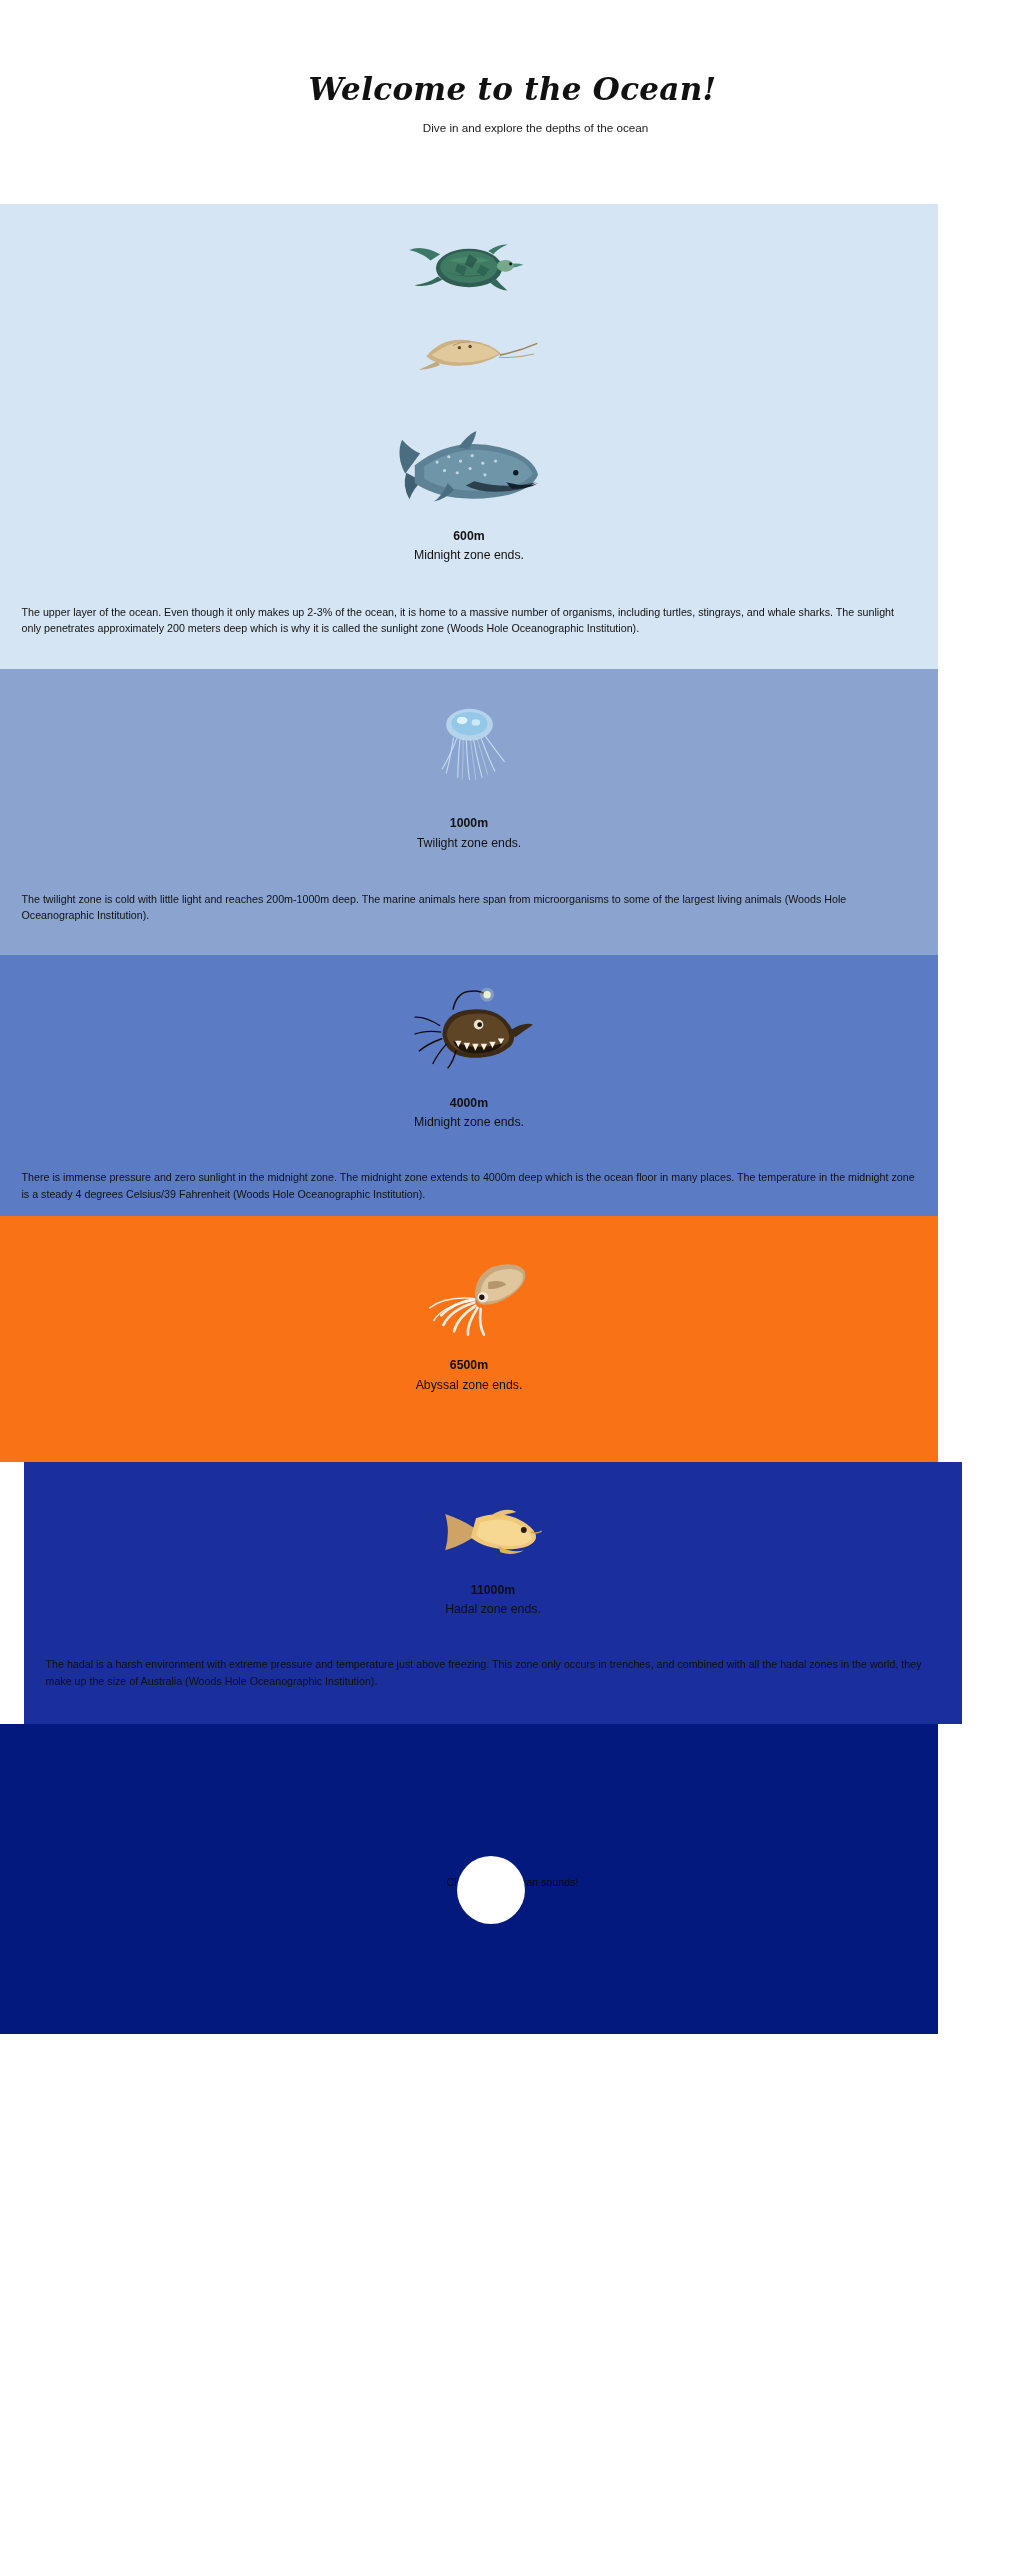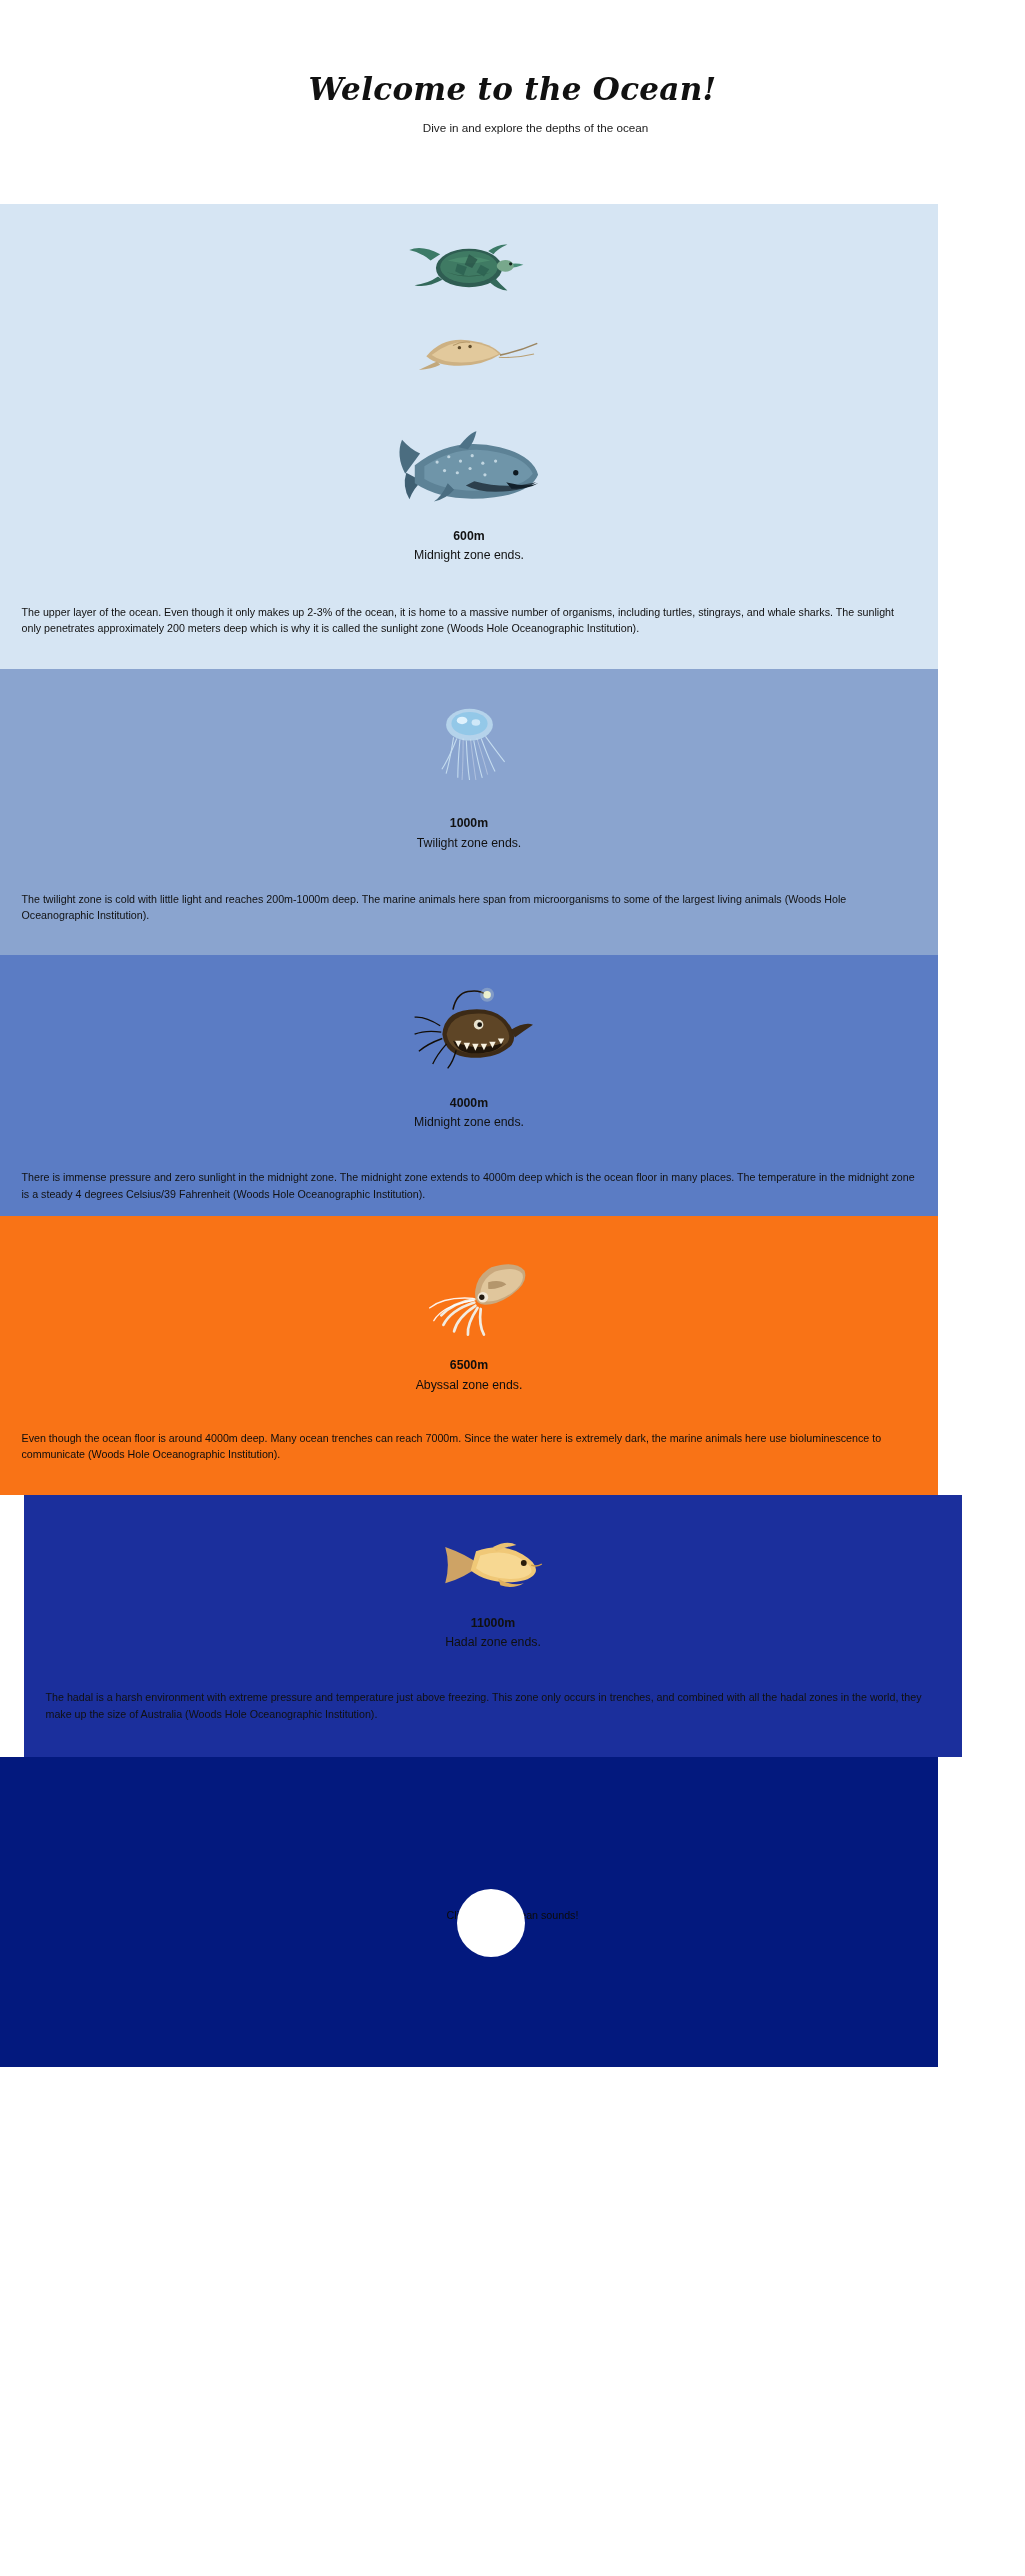--- a/index.html
+++ b/index.html
@@ -286,21 +286,20 @@
         <path d="M158 98 q-58 10 -74 38"></path>
       </g>
     </svg>
   </div>
 
   <div class="depth-block" style="margin-bottom:38px;">
     <div class="depth-value">6500m</div>
     <div class="depth-label">Abyssal zone ends.</div>
   </div>
 
-  <div class="zone-desc">Even though the ocean floor is around 4000m deep. Many ocean trenches can reach 7000m. Since the water here is extremely dark, the marine animals here use bioluminescence to communicate (Woods Hole Oceanographic Institution).</div>
 </section>
 
 <section class="zone zone-hadal" style="padding-top:33px; padding-bottom:35px;">
 
   <div class="creature" style="margin-bottom:19px;">
     <svg class="art" width="160" height="69" viewBox="0 0 300 130" xmlns="http://www.w3.org/2000/svg">
       <path d="M60 36 q40 14 66 34 q-30 24 -66 34 q10 -34 0 -68z" fill="#e2b05f" opacity="0.9"></path>
       <path d="M118 44 q50 -18 88 6 q30 18 24 34 q-8 16 -44 18 q-48 2 -78 -22z" fill="#f0c877"></path>
       <path d="M126 52 q44 -14 76 6 q24 14 20 26 q-8 12 -38 12 q-42 0 -66 -20z" fill="#f7d892"></path>
       <path d="M150 36 q26 -14 44 -4 q-22 4 -38 12z" fill="#eac274"></path>

